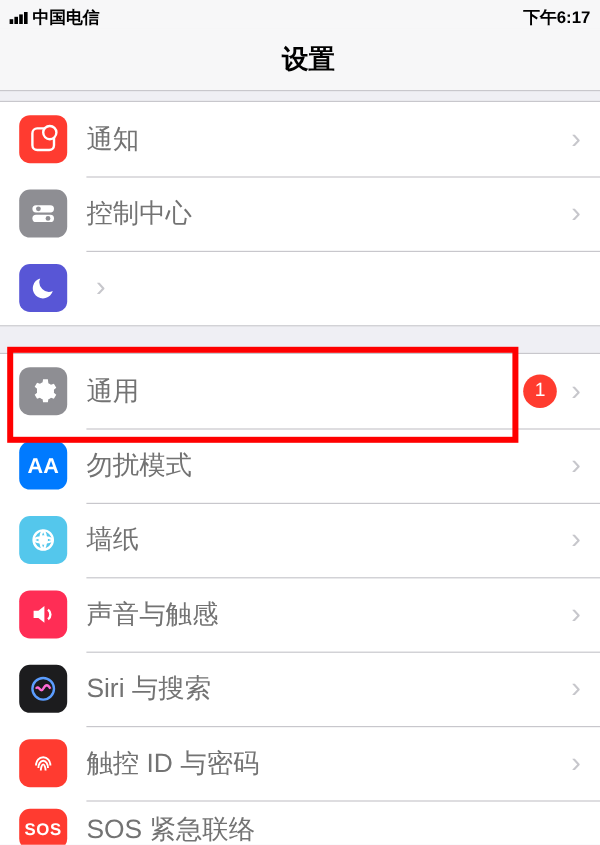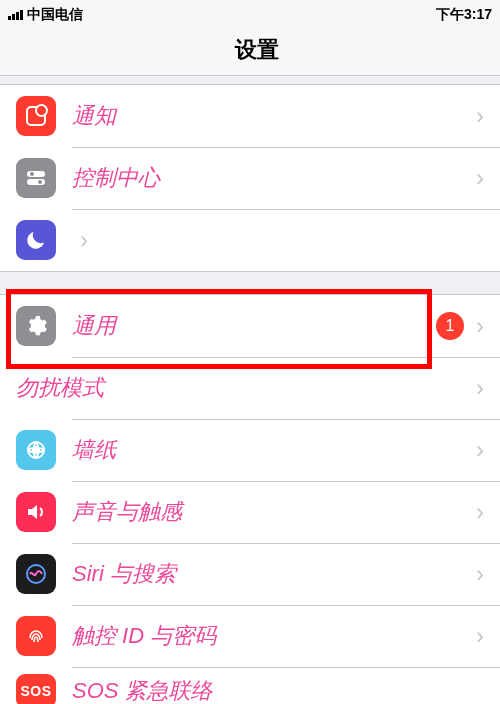--- a/index.html
+++ b/index.html
@@ -76,22 +76,21 @@
     border-radius: 9px;
     flex: 0 0 auto;
     display: flex; align-items: center; justify-content: center;
     margin-right: 16px;
     color: #fff;
   }
   .icon svg { width: 24px; height: 24px; }
   .label {
     flex: 1;
     font-size: 22px;
-    color: #ec4899;
-    font-style: italic;
+    color: #737373;
   }
   .chevron {
     color: #c7c7cc;
     font-size: 24px;
     margin-left: 8px;
   }
   
   .ic-notif   { background: #ff3b30; }
   .ic-control { background: #8e8e93; }
   .ic-dnd     { background: #5856d6; }
@@ -139,21 +138,21 @@
 <div class="status-bar">
   <div class="status-left">
     <span class="bars">
         <span></span>
         <span></span>
         <span></span>
         <span></span>
       </span>
     <span>中国电信</span>
   </div>
-  <div class="status-center">下午3:17</div>
+  <div class="status-center">下午6:17</div>
 </div>
 
 <div class="nav">
   <div class="nav-title">设置</div>
 </div>
 
 <div class="group first">
   <div class="row">
     <div class="icon ic-notif">
         <div class="ic-notif-inner"></div>
@@ -188,20 +187,23 @@
     <div class="icon ic-general">
       <svg viewBox="0 0 24 24" fill="#fff">
           <path d="M12 8a4 4 0 1 0 0 8 4 4 0 0 0 0-8zm9 4a7.9 7.9 0 0 0-.1-1.3l2-1.6-2-3.4-2.4.9a8 8 0 0 0-2.2-1.3L15.9 2h-4l-.4 2.5a8 8 0 0 0-2.2 1.3l-2.4-.9-2 3.4 2 1.6A7.9 7.9 0 0 0 6.8 12c0 .4 0 .9.1 1.3l-2 1.6 2 3.4 2.4-.9a8 8 0 0 0 2.2 1.3l.4 2.5h4l.4-2.5a8 8 0 0 0 2.2-1.3l2.4.9 2-3.4-2-1.6c.1-.4.1-.9.1-1.3z"></path>
         </svg>
     </div>
     <div class="label">通用</div>
     <div class="badge">1</div>
     <div class="chevron">›</div>
   </div>
   <div class="row">
+    <div class="icon ic-display">
+        <span class="ic-display-text">AA</span>
+      </div>
     <div class="label">勿扰模式</div>
     <div class="chevron">›</div>
   </div>
   <div class="row">
     <div class="icon ic-wall">
       <svg viewBox="0 0 24 24" fill="none" stroke="#fff" stroke-width="2">
           <circle cx="12" cy="12" r="8"></circle>
           <circle cx="12" cy="12" r="3" fill="#fff"></circle>
           <path d="M12 4c-3 3-3 13 0 16M12 4c3 3 3 13 0 16M4 12c3-3 13-3 16 0M4 12c3 3 13 3 16 0"></path>
         </svg>

